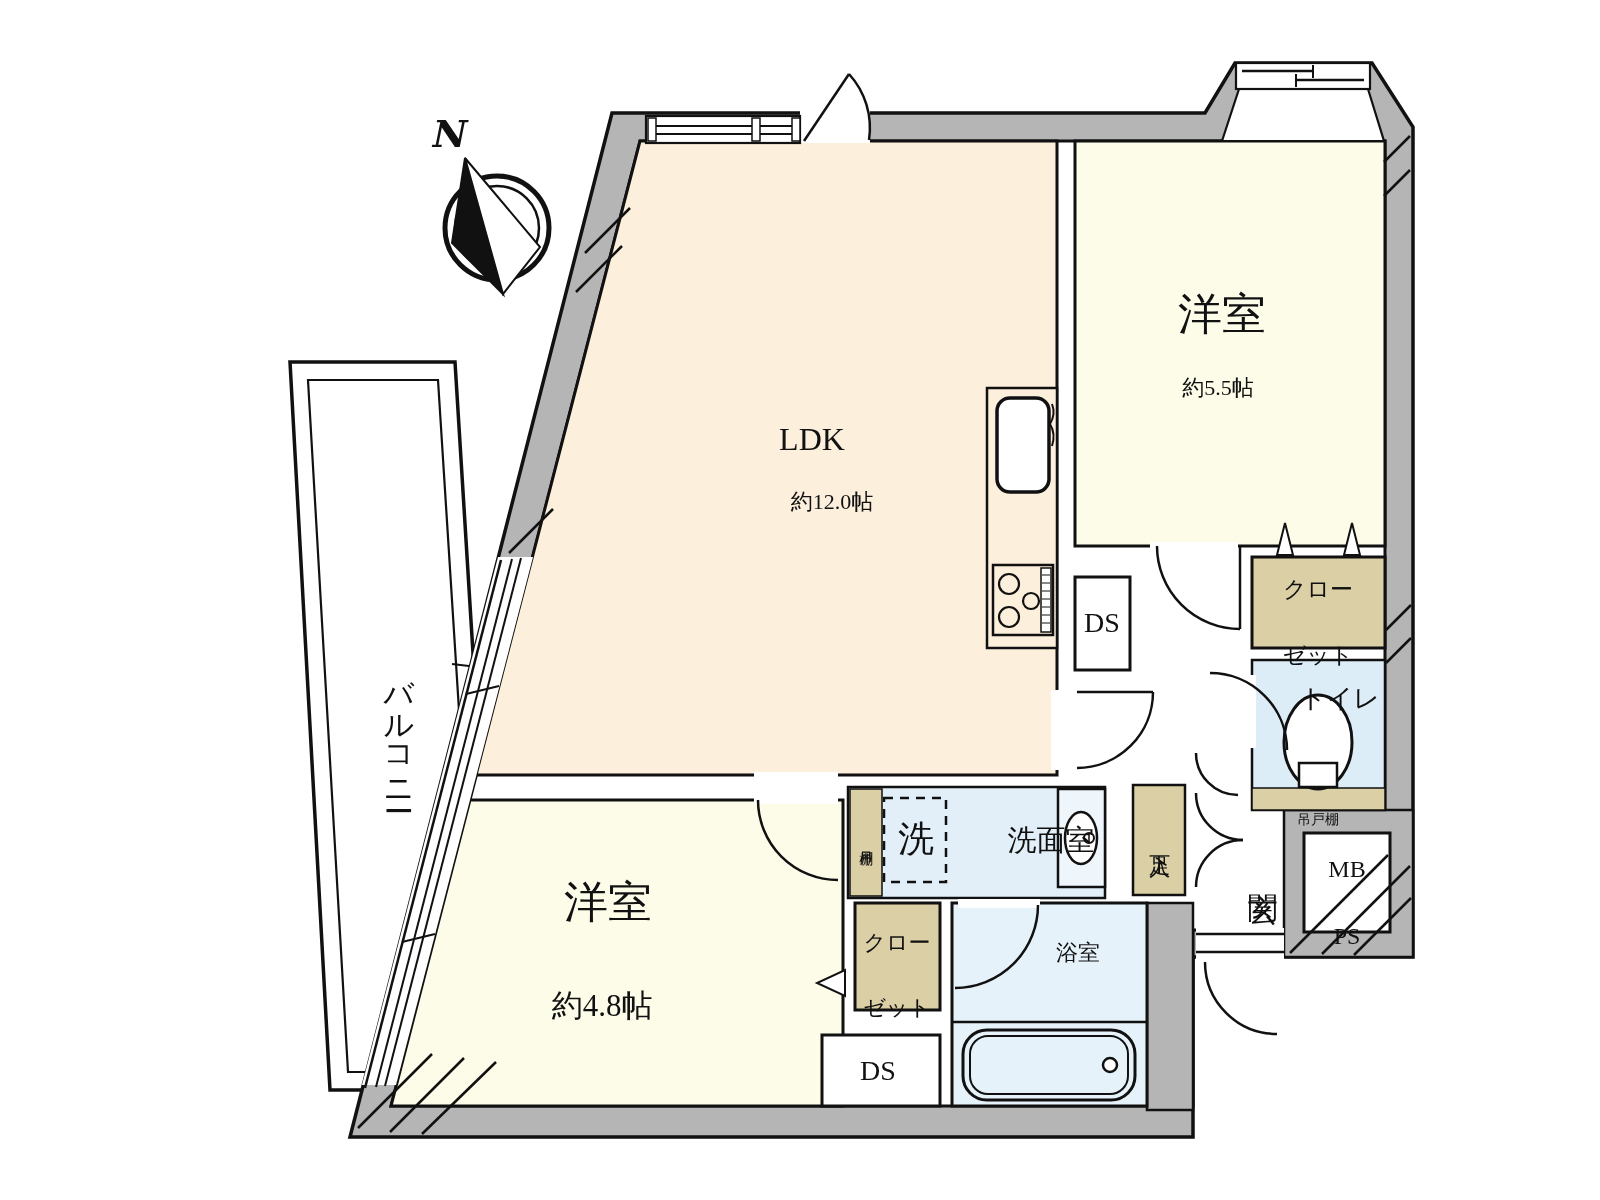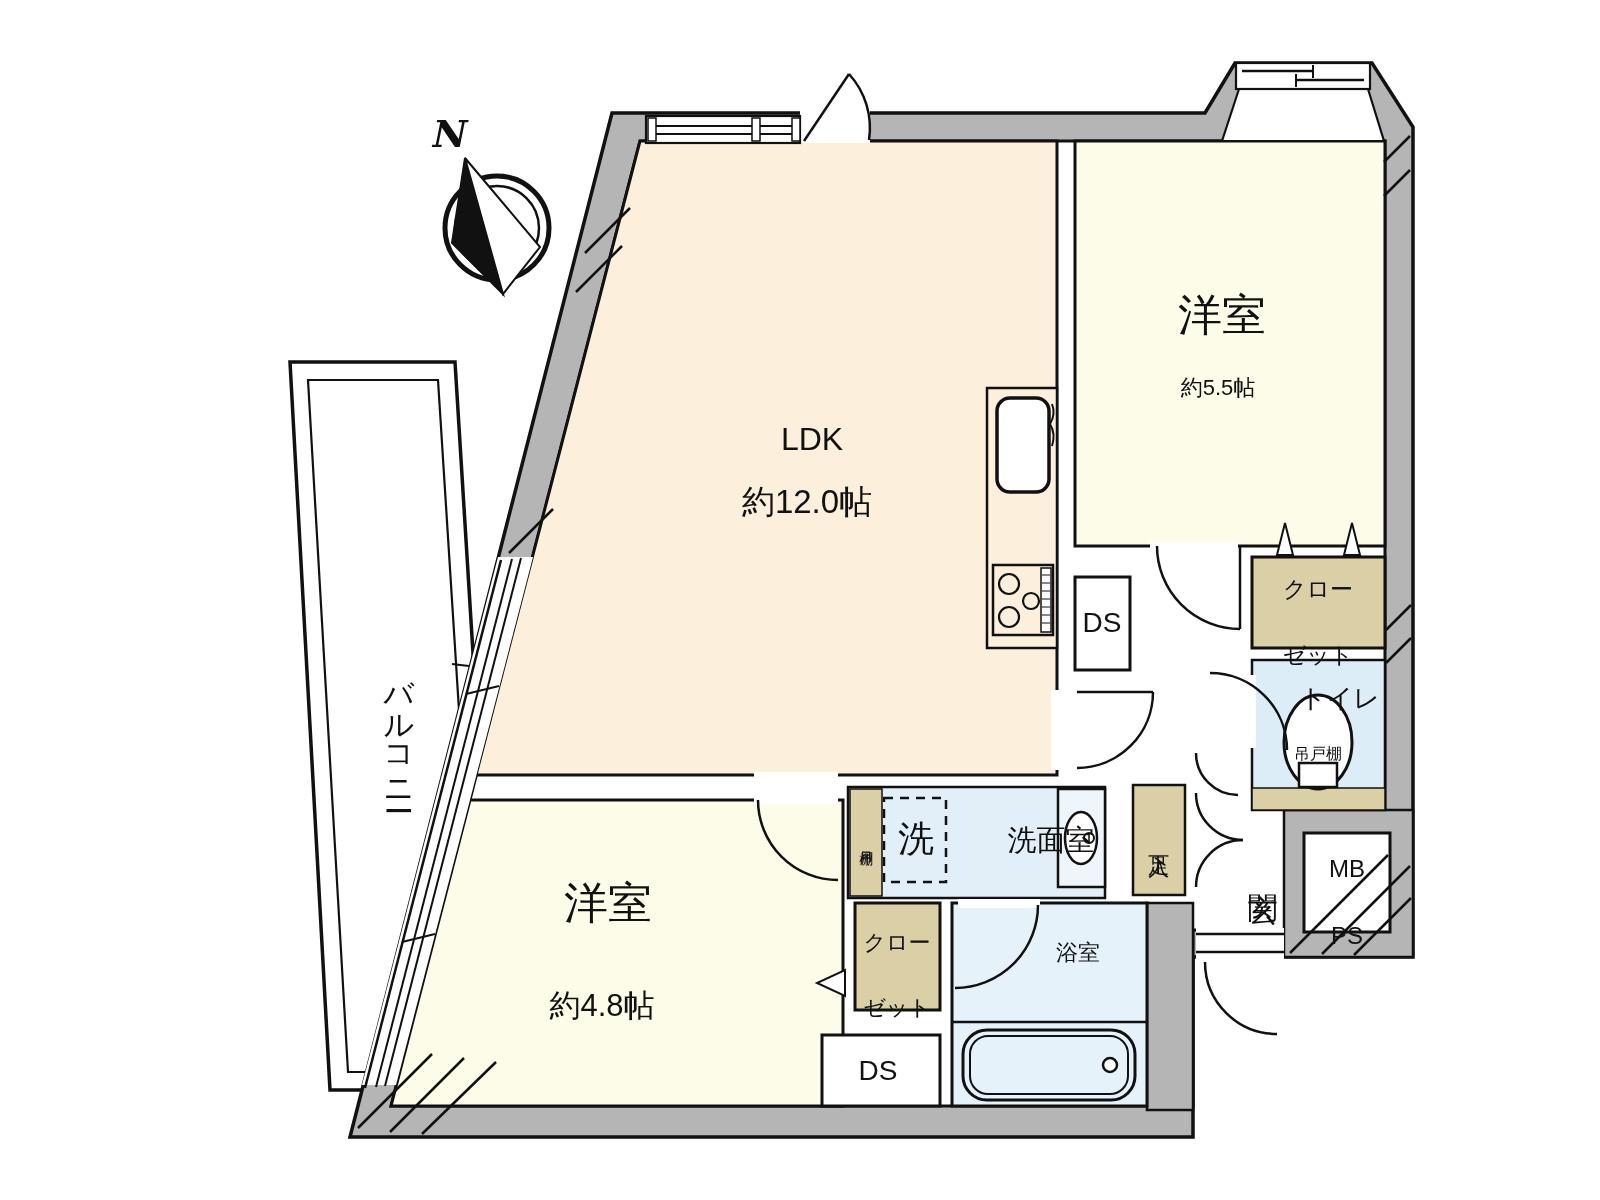--- a/index.html
+++ b/index.html
@@ -1,20 +1,20 @@
 <!DOCTYPE html>
 <html><head>
 <meta charset="utf-8">
 <style>
   html,body{margin:0;padding:0;background:#fff;}
   #stage{position:relative;width:1600px;height:1200px;background:#fff;overflow:hidden;
          font-family:"Liberation Sans","DejaVu Sans",sans-serif;color:#111;}
   #plan-svg{position:absolute;left:0;top:0;width:1600px;height:1200px;}
   .lbl{position:absolute;transform:translate(-50%,-50%);white-space:nowrap;color:#111;
-       font-weight:500;line-height:1.12;text-align:center;}
+       font-weight:500;line-height:1.12;text-align:center;font-family:Liberation Serif, serif;}
   .v{writing-mode:vertical-rl;text-orientation:mixed;}
   .two-line span{display:block;margin-top:40px;}
   .n-letter{font-family:"DejaVu Serif","Liberation Serif",serif;font-style:italic;font-weight:600;}
 </style>
 </head>
 <body>
 
 <div id="stage">
 <svg id="plan-svg" viewBox="0 0 1600 1200">
 
@@ -176,38 +176,38 @@
     <circle cx="497" cy="228" r="52" fill="none" stroke="#111" stroke-width="5"></circle>
     <circle cx="497" cy="228" r="42" fill="none" stroke="#111" stroke-width="2.5"></circle>
     <polygon points="465,158 452,243 503,294" fill="#111" stroke="#111" stroke-width="2"></polygon>
     <polygon points="465,158 540,247 503,294" fill="#fff" stroke="#111" stroke-width="2"></polygon>
   </g>
 </svg>
 
 <div class="lbl n-letter" style="left:450px;top:134px;font-size:38px;">N</div>
 
 <div class="lbl" style="left:812px;top:440px;font-size:32px;">LDK</div>
-<div class="lbl" style="left:807px;top:502px;font-size:33px;">約12.0帖</div>
+<div class="lbl" style="left:832px;top:502px;font-size:22px;">約12.0帖</div>
 
 <div class="lbl" style="left:1222px;top:315px;font-size:44px;">洋室</div>
 <div class="lbl" style="left:1218px;top:388px;font-size:22px;">約5.5帖</div>
 
 <div class="lbl" style="left:608px;top:903px;font-size:44px;">洋室</div>
 <div class="lbl" style="left:602px;top:1006px;font-size:31px;">約4.8帖</div>
 
 <div class="lbl v" style="left:399px;top:728px;font-size:30px;">バルコニー</div>
 
 <div class="lbl" style="left:916px;top:839px;font-size:36px;">洗</div>
 <div class="lbl" style="left:1051px;top:840px;font-size:29px;">洗面室</div>
 <div class="lbl v" style="left:866px;top:841px;font-size:14px;">吊戸棚</div>
 <div class="lbl v" style="left:1159px;top:839px;font-size:21px;">下足入</div>
 
 <div class="lbl" style="left:1078px;top:953px;font-size:22px;">浴室</div>
 <div class="lbl" style="left:1340px;top:699px;font-size:26px;">トイレ</div>
-<div class="lbl" style="left:1318px;top:754px;font-size:16px;">吊戸棚</div>
+<div class="lbl" style="left:1318px;top:820px;font-size:14px;">吊戸棚</div>
 
 <div class="lbl v" style="left:1263px;top:870px;font-size:30px;">玄関</div>
 
 <div class="lbl two-line" style="left:1318px;top:603px;font-size:23px;">
   <span>クロー</span>
   <span>ゼット</span>
 </div>
 
 <div class="lbl two-line" style="left:897px;top:956px;font-size:22px;">
   <span>クロー</span>

